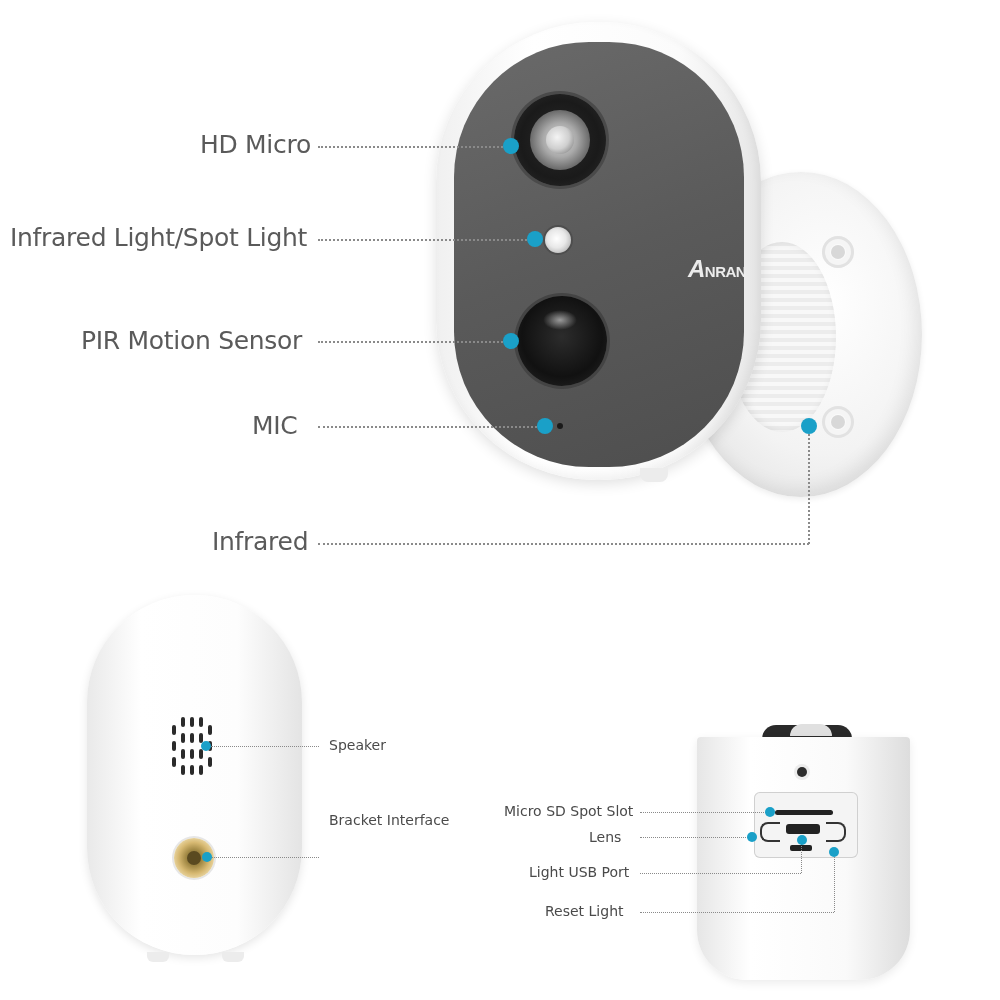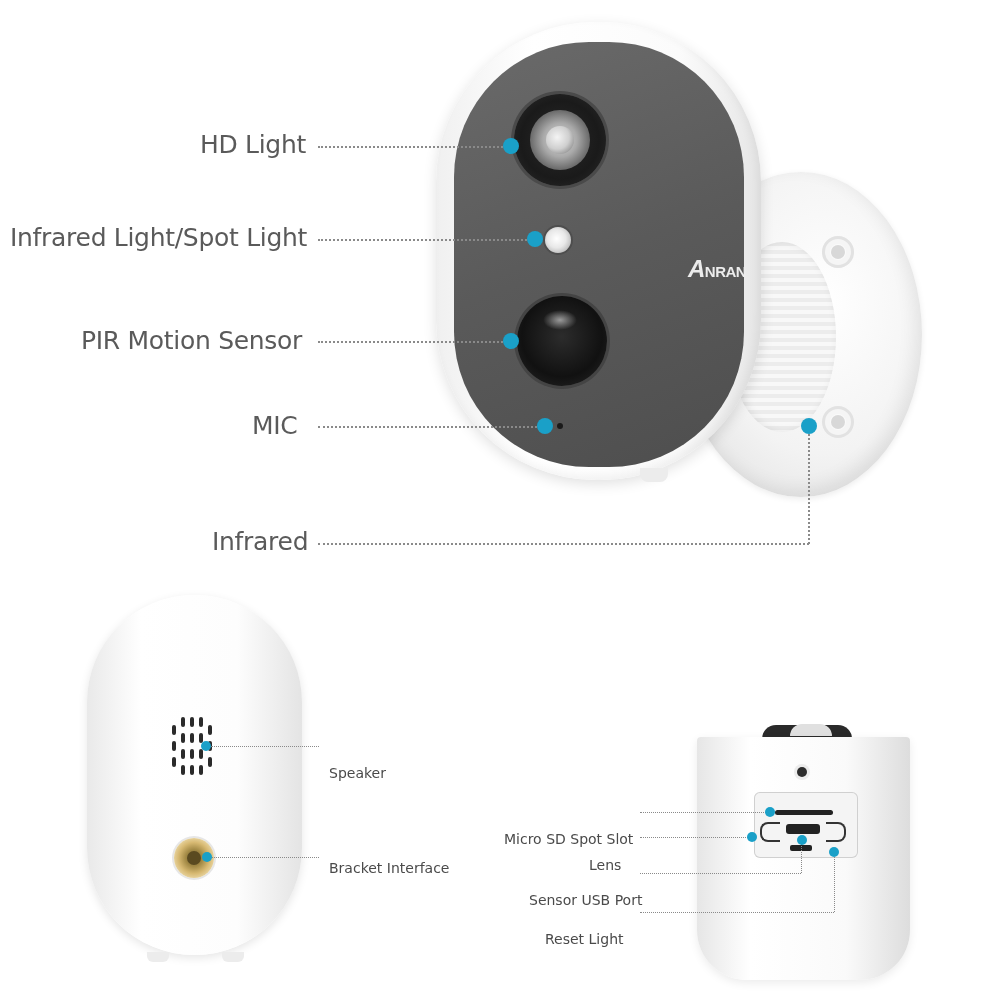--- a/index.html
+++ b/index.html
@@ -2,21 +2,21 @@
 <html><head>
   <meta charset="utf-8">
   <style>
     * { box-sizing: border-box; margin: 0; padding: 0; }
     html, body { width: 1000px; height: 1000px; background: #ffffff; overflow: hidden; }
     body { position: relative; font-family: "DejaVu Sans", "Liberation Sans", sans-serif; color: #555; }
     .abs { position: absolute; }
 
     
     .lbl-big { position: absolute; font-size: 25px; color: #5a5a5a; white-space: nowrap; letter-spacing: -0.3px; }
-    .lbl-small { position: absolute; font-size: 14px; color: #4a4a4a; white-space: nowrap; margin-top: 28px; }
+    .lbl-small { position: absolute; font-size: 14px; color: #4a4a4a; white-space: nowrap; }
     .dots { position: absolute; border-top: 2px dotted #8a8a8a; height: 0; }
     .dots-v { position: absolute; border-left: 2px dotted #8a8a8a; width: 0; }
     .dots-s { position: absolute; border-top: 1.5px dotted #8a8a8a; height: 0; }
     .dots-sv { position: absolute; border-left: 1.5px dotted #8a8a8a; width: 0; }
     .dot { position: absolute; width: 16px; height: 16px; border-radius: 50%; margin: -8px 0 0 -8px; }
     .dot-s { position: absolute; width: 10px; height: 10px; border-radius: 50%; margin: -5px 0 0 -5px; }
 
     
     .bracket-disc {
       left: 680px; top: 172px; width: 242px; height: 325px; border-radius: 50%;
@@ -107,21 +107,21 @@
 <div class="abs lens-core"></div>
 <div class="abs ir-light"></div>
 <div class="abs pir-outer"></div>
 <div class="abs pir-shine"></div>
 <div class="abs mic-hole"></div>
 <div class="abs cam-foot"></div>
 <div class="abs brand-logo">
   <span class="big">A</span><span>NRAN</span>
 </div>
 
-<div class="lbl-big" style="left:200px;top:130px;">HD Light</div>
+<div class="lbl-big" style="left:200px;top:130px;">HD Micro</div>
 <div class="dots" style="left:318px;top:146px;width:193px;"></div>
 <div class="dot" style="left:511px;top:146px;background:#1aa0c8;"></div>
 
 <div class="lbl-big" style="left:10px;top:223px;">Infrared Light/Spot Light</div>
 <div class="dots" style="left:318px;top:239px;width:217px;"></div>
 <div class="dot" style="left:535px;top:239px;background:#1aa0c8;"></div>
 
 <div class="lbl-big" style="left:81px;top:326px;">PIR Motion Sensor</div>
 <div class="dots" style="left:318px;top:341px;width:193px;"></div>
 <div class="dot" style="left:511px;top:341px;background:#1aa0c8;"></div>
@@ -161,42 +161,42 @@
 </div>
 <div class="abs mount-screw"></div>
 <div class="abs mount-screw-hole"></div>
 
 <div class="dot-s" style="left:206px;top:746px;background:#1aa0c8;"></div>
 <div class="dots-s" style="left:211px;top:746px;width:108px;"></div>
 <div class="lbl-small" style="left:329px;top:737px;">Speaker</div>
 
 <div class="dot-s" style="left:207px;top:857px;background:#1aa0c8;"></div>
 <div class="dots-s" style="left:212px;top:857px;width:107px;"></div>
-<div class="lbl-small" style="left:329px;top:832px;">Bracket Interface</div>
+<div class="lbl-small" style="left:329px;top:812px;">Bracket Interface</div>
 
 <div class="abs bot-top"></div>
 <div class="abs bot-top2"></div>
 <div class="abs bot-shell"></div>
 <div class="abs bot-hole"></div>
 <div class="abs port-panel"></div>
 <div class="abs sd-slot"></div>
 <div class="abs pwr-btn"></div>
 <div class="abs usb-port"></div>
 <div class="abs clip" style="left:760px;top:822px;border-right:none;border-radius:8px 0 0 8px;"></div>
 <div class="abs clip" style="left:826px;top:822px;border-left:none;border-radius:0 8px 8px 0;"></div>
 
 <div class="lbl-small" style="left:504px;top:803px;">Micro SD Spot Slot</div>
 <div class="dots-s" style="left:640px;top:812px;width:130px;"></div>
 <div class="dot-s" style="left:770px;top:812px;background:#1aa0c8;"></div>
 
 <div class="lbl-small" style="left:589px;top:829px;">Lens</div>
 <div class="dots-s" style="left:640px;top:837px;width:112px;"></div>
 <div class="dot-s" style="left:752px;top:837px;background:#1aa0c8;"></div>
 
-<div class="lbl-small" style="left:529px;top:864px;">Sensor USB Port</div>
+<div class="lbl-small" style="left:529px;top:864px;">Light USB Port</div>
 <div class="dots-s" style="left:640px;top:873px;width:161px;"></div>
 <div class="dots-sv" style="left:801px;top:840px;height:33px;"></div>
 <div class="dot-s" style="left:802px;top:840px;background:#1aa0c8;"></div>
 
 <div class="lbl-small" style="left:545px;top:903px;">Reset Light</div>
 <div class="dots-s" style="left:640px;top:912px;width:194px;"></div>
 <div class="dots-sv" style="left:834px;top:852px;height:60px;"></div>
 <div class="dot-s" style="left:834px;top:852px;background:#1aa0c8;"></div>
 
 </body></html>

